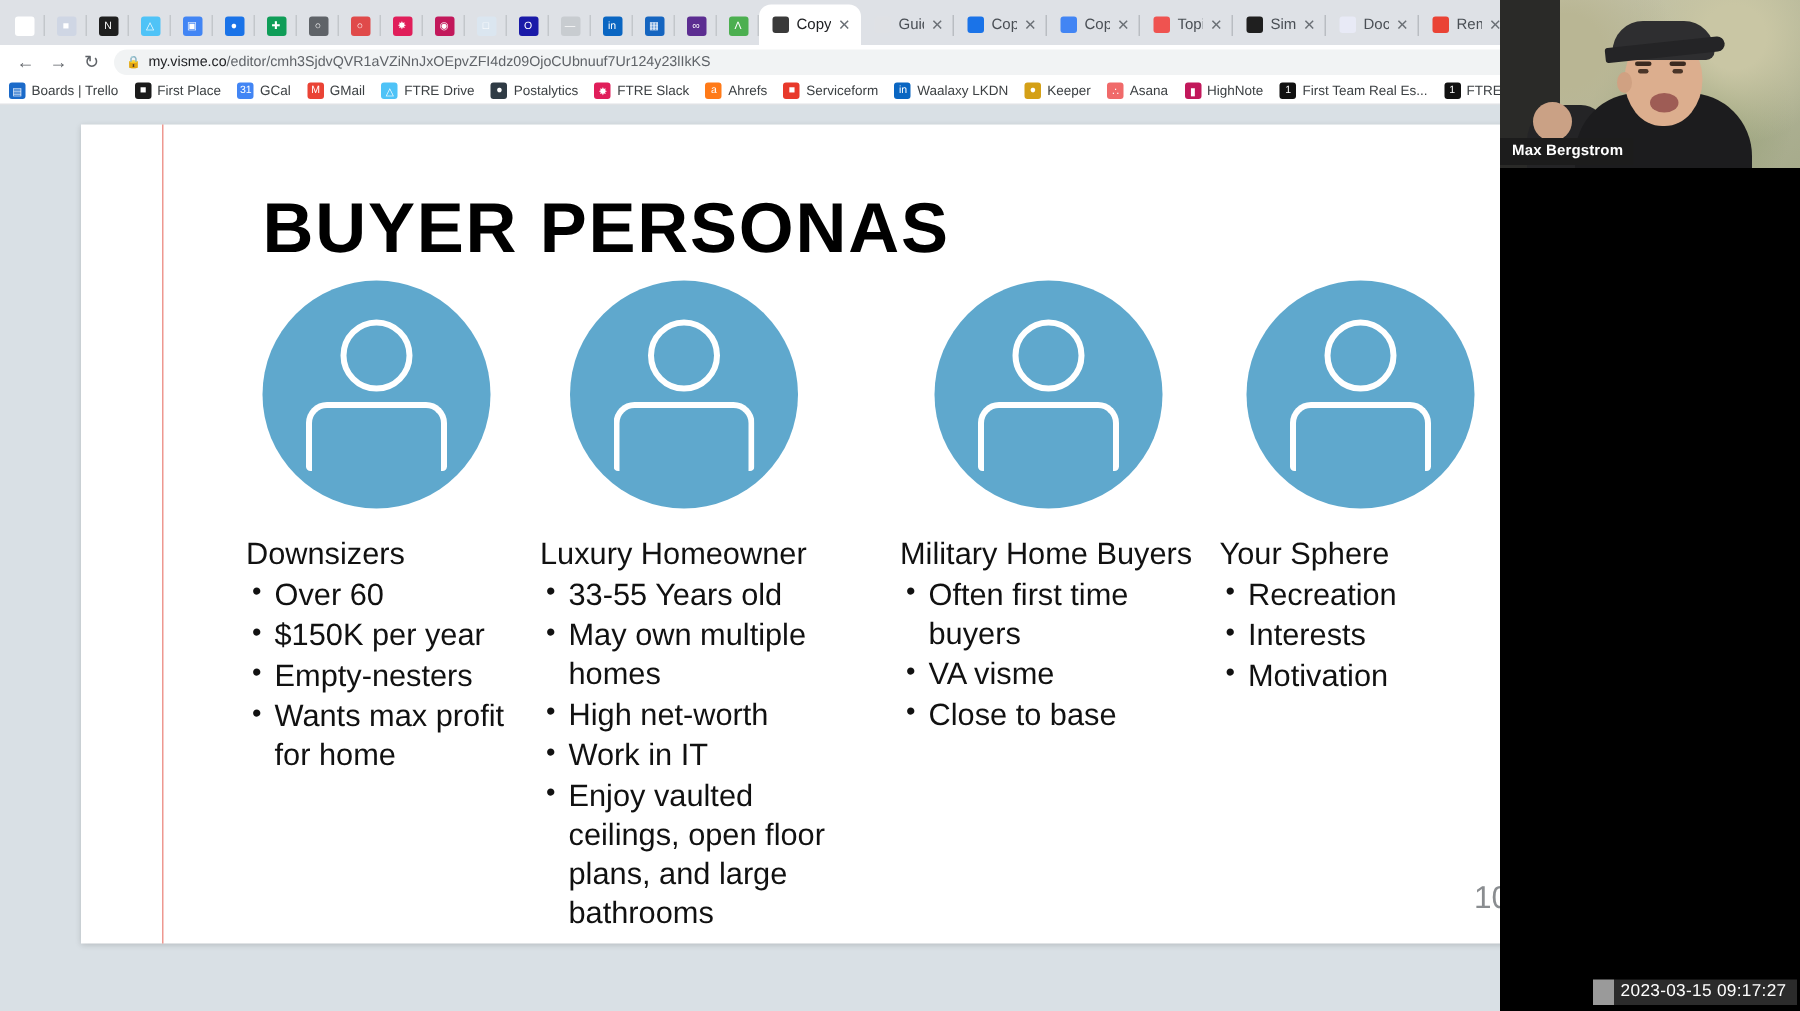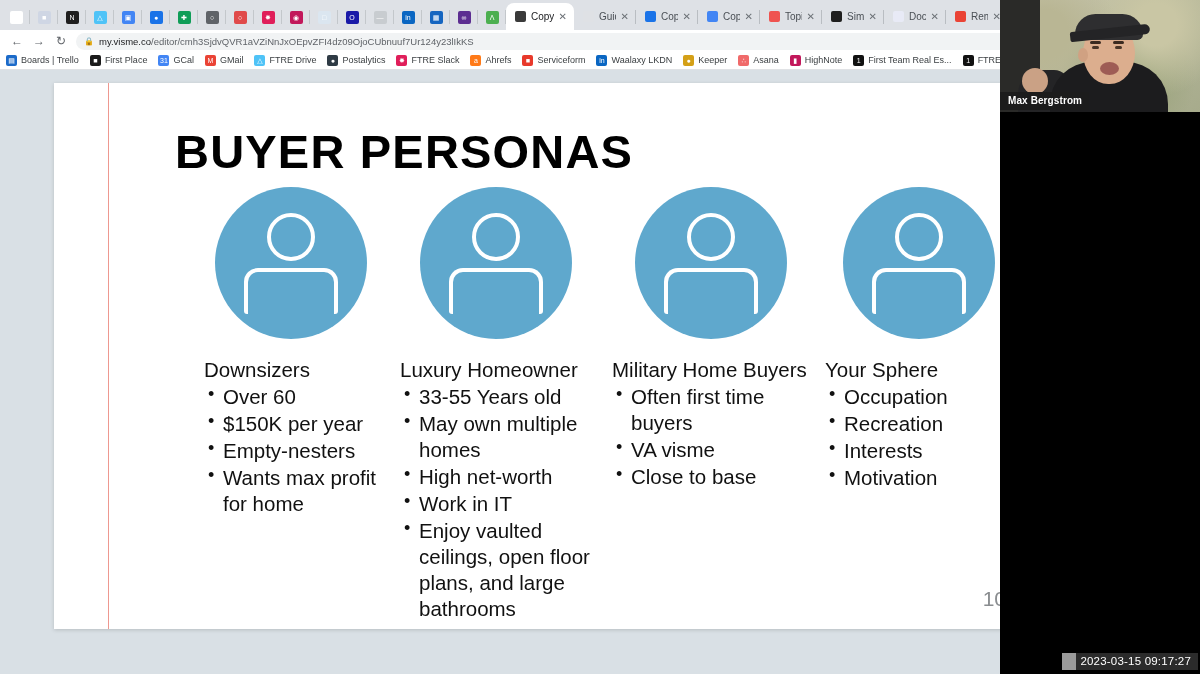--- a/index.html
+++ b/index.html
@@ -68,23 +68,23 @@
              background:#e8756b; opacity:.75; }
 
   .slide-title { position:absolute; left:121px; top:41px;
                  font-family:"Liberation Sans", sans-serif;
                  font-weight:700; font-size:47px; letter-spacing:1.2px;
                  color:#000000; }
 
   .cols { position:absolute; left:110px; top:104px; width:858px;
           display:flex; }
   .col { position:relative; }
-  .col.c0 { width:196px;margin-left:40px; }
+  .col.c0 { width:196px; }
   .col.c1 { width:212px; }
-  .col.c2 { width:213px; }
+  .col.c2 { width:213px;margin-left:28px; }
   .col.c3 { width:190px; }
 
   .avatar { width:152px; height:152px; border-radius:50%;
             background:#5fa8cd; position:relative; }
   .col.c0 .avatar { margin-left:11px; }
   .col.c1 .avatar { margin-left:20px; }
   .col.c2 .avatar { margin-left:23px; }
   .col.c3 .avatar { margin-left:18px; }
   .avatar .head { position:absolute; left:50%; top:26px;
                   transform:translateX(-50%);
@@ -405,21 +405,20 @@
               <li>Close to base</li>
             </ul>
           </div>
           <div class="col c3">
             <div class="avatar" style="background: rgb(95, 168, 205);">
               <div class="head"></div>
               <div class="body"></div>
             </div>
             <div class="persona-name">Your Sphere</div>
             <ul class="bullets">
-              <li>Occupation</li>
               <li>Recreation</li>
               <li>Interests</li>
               <li>Motivation</li>
             </ul>
           </div>
         </div>
       <div class="pagenum">10</div>
     </div>
   </div>
 

